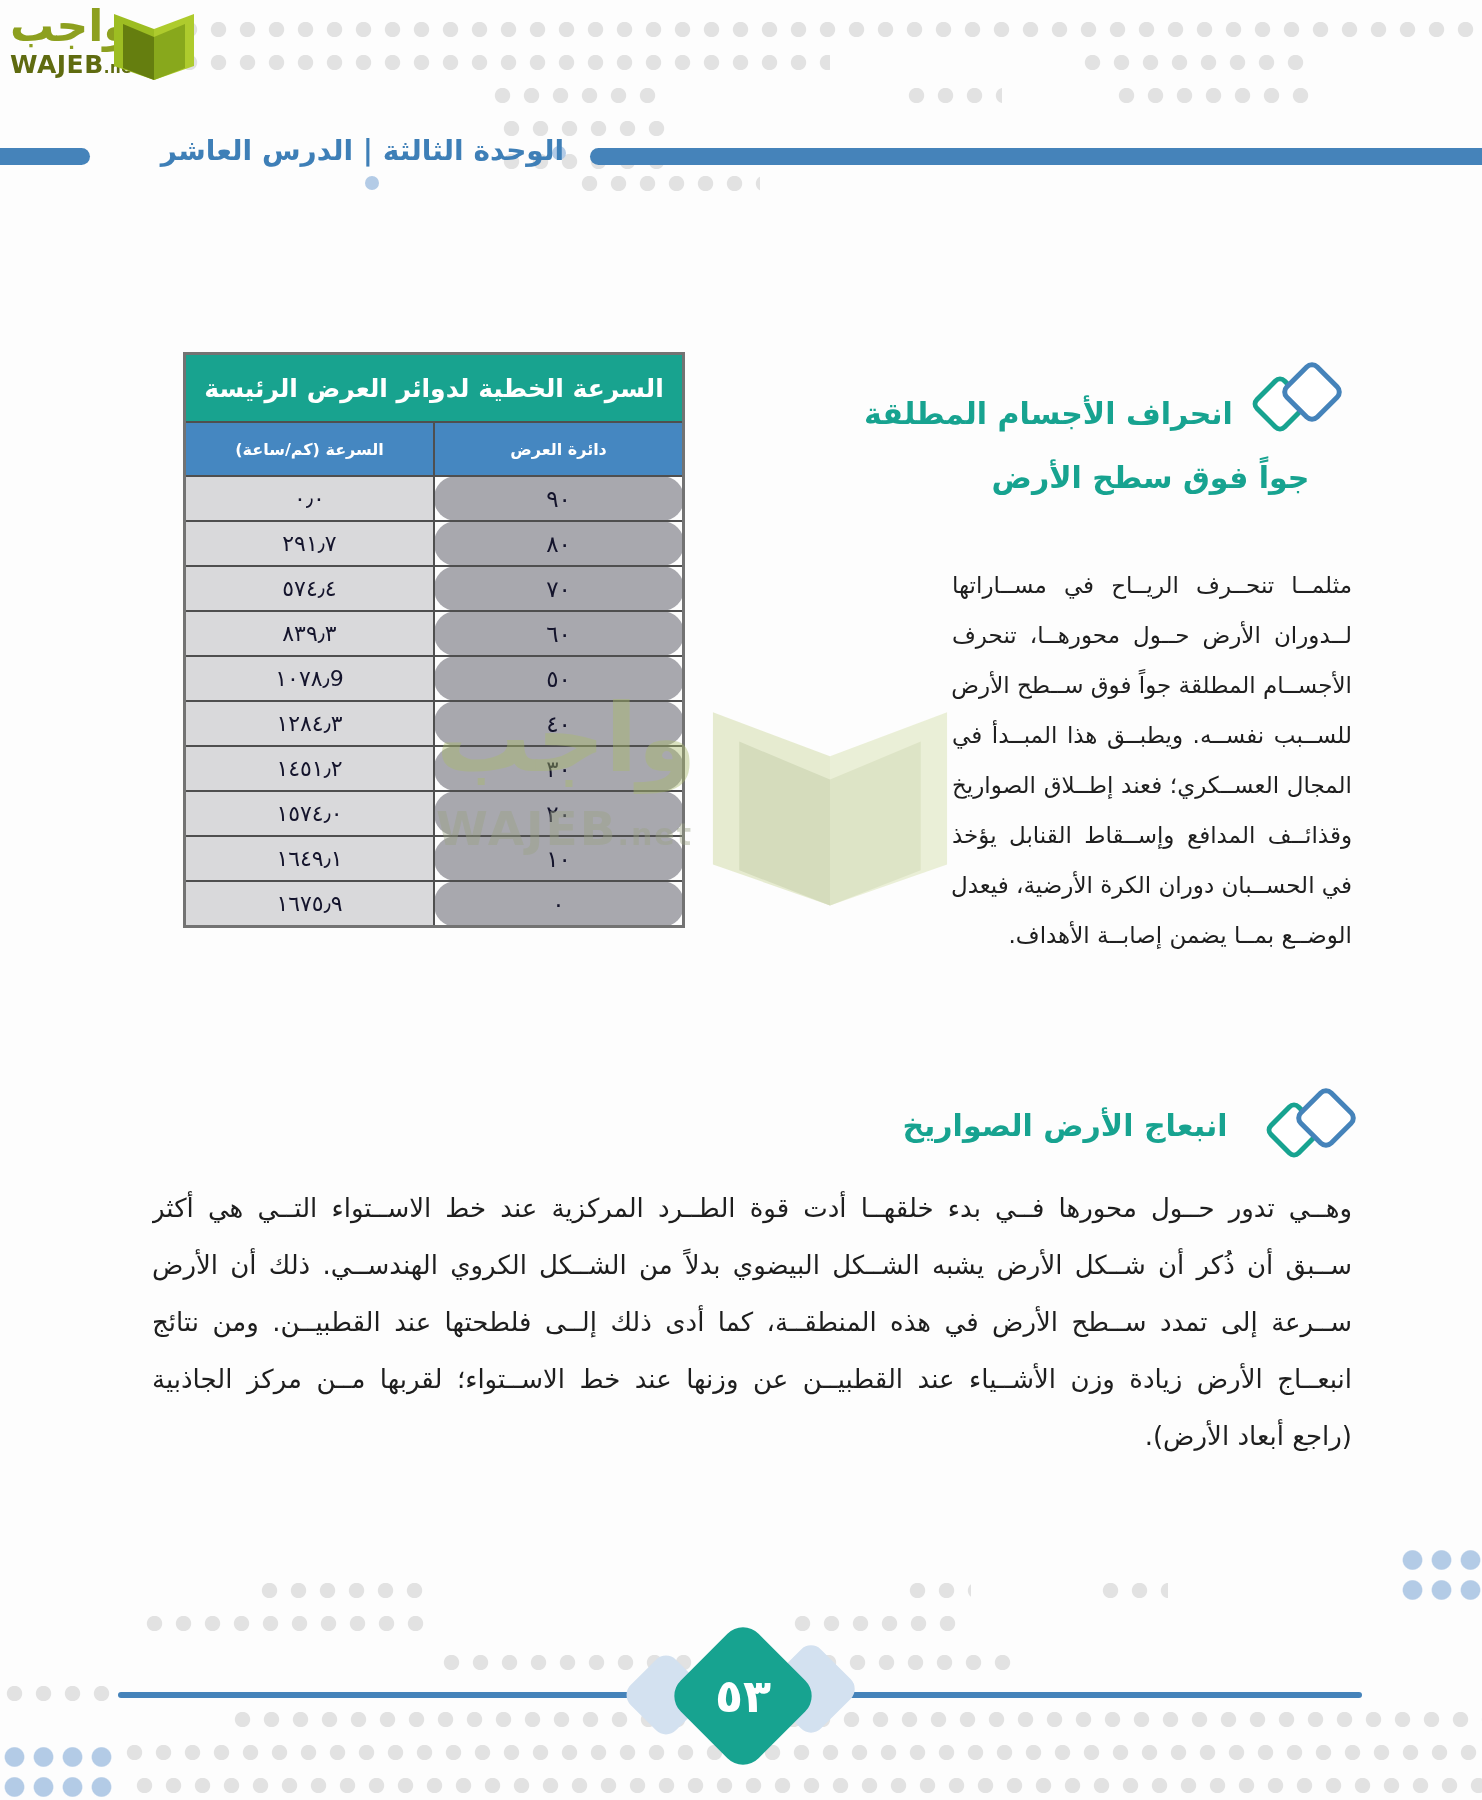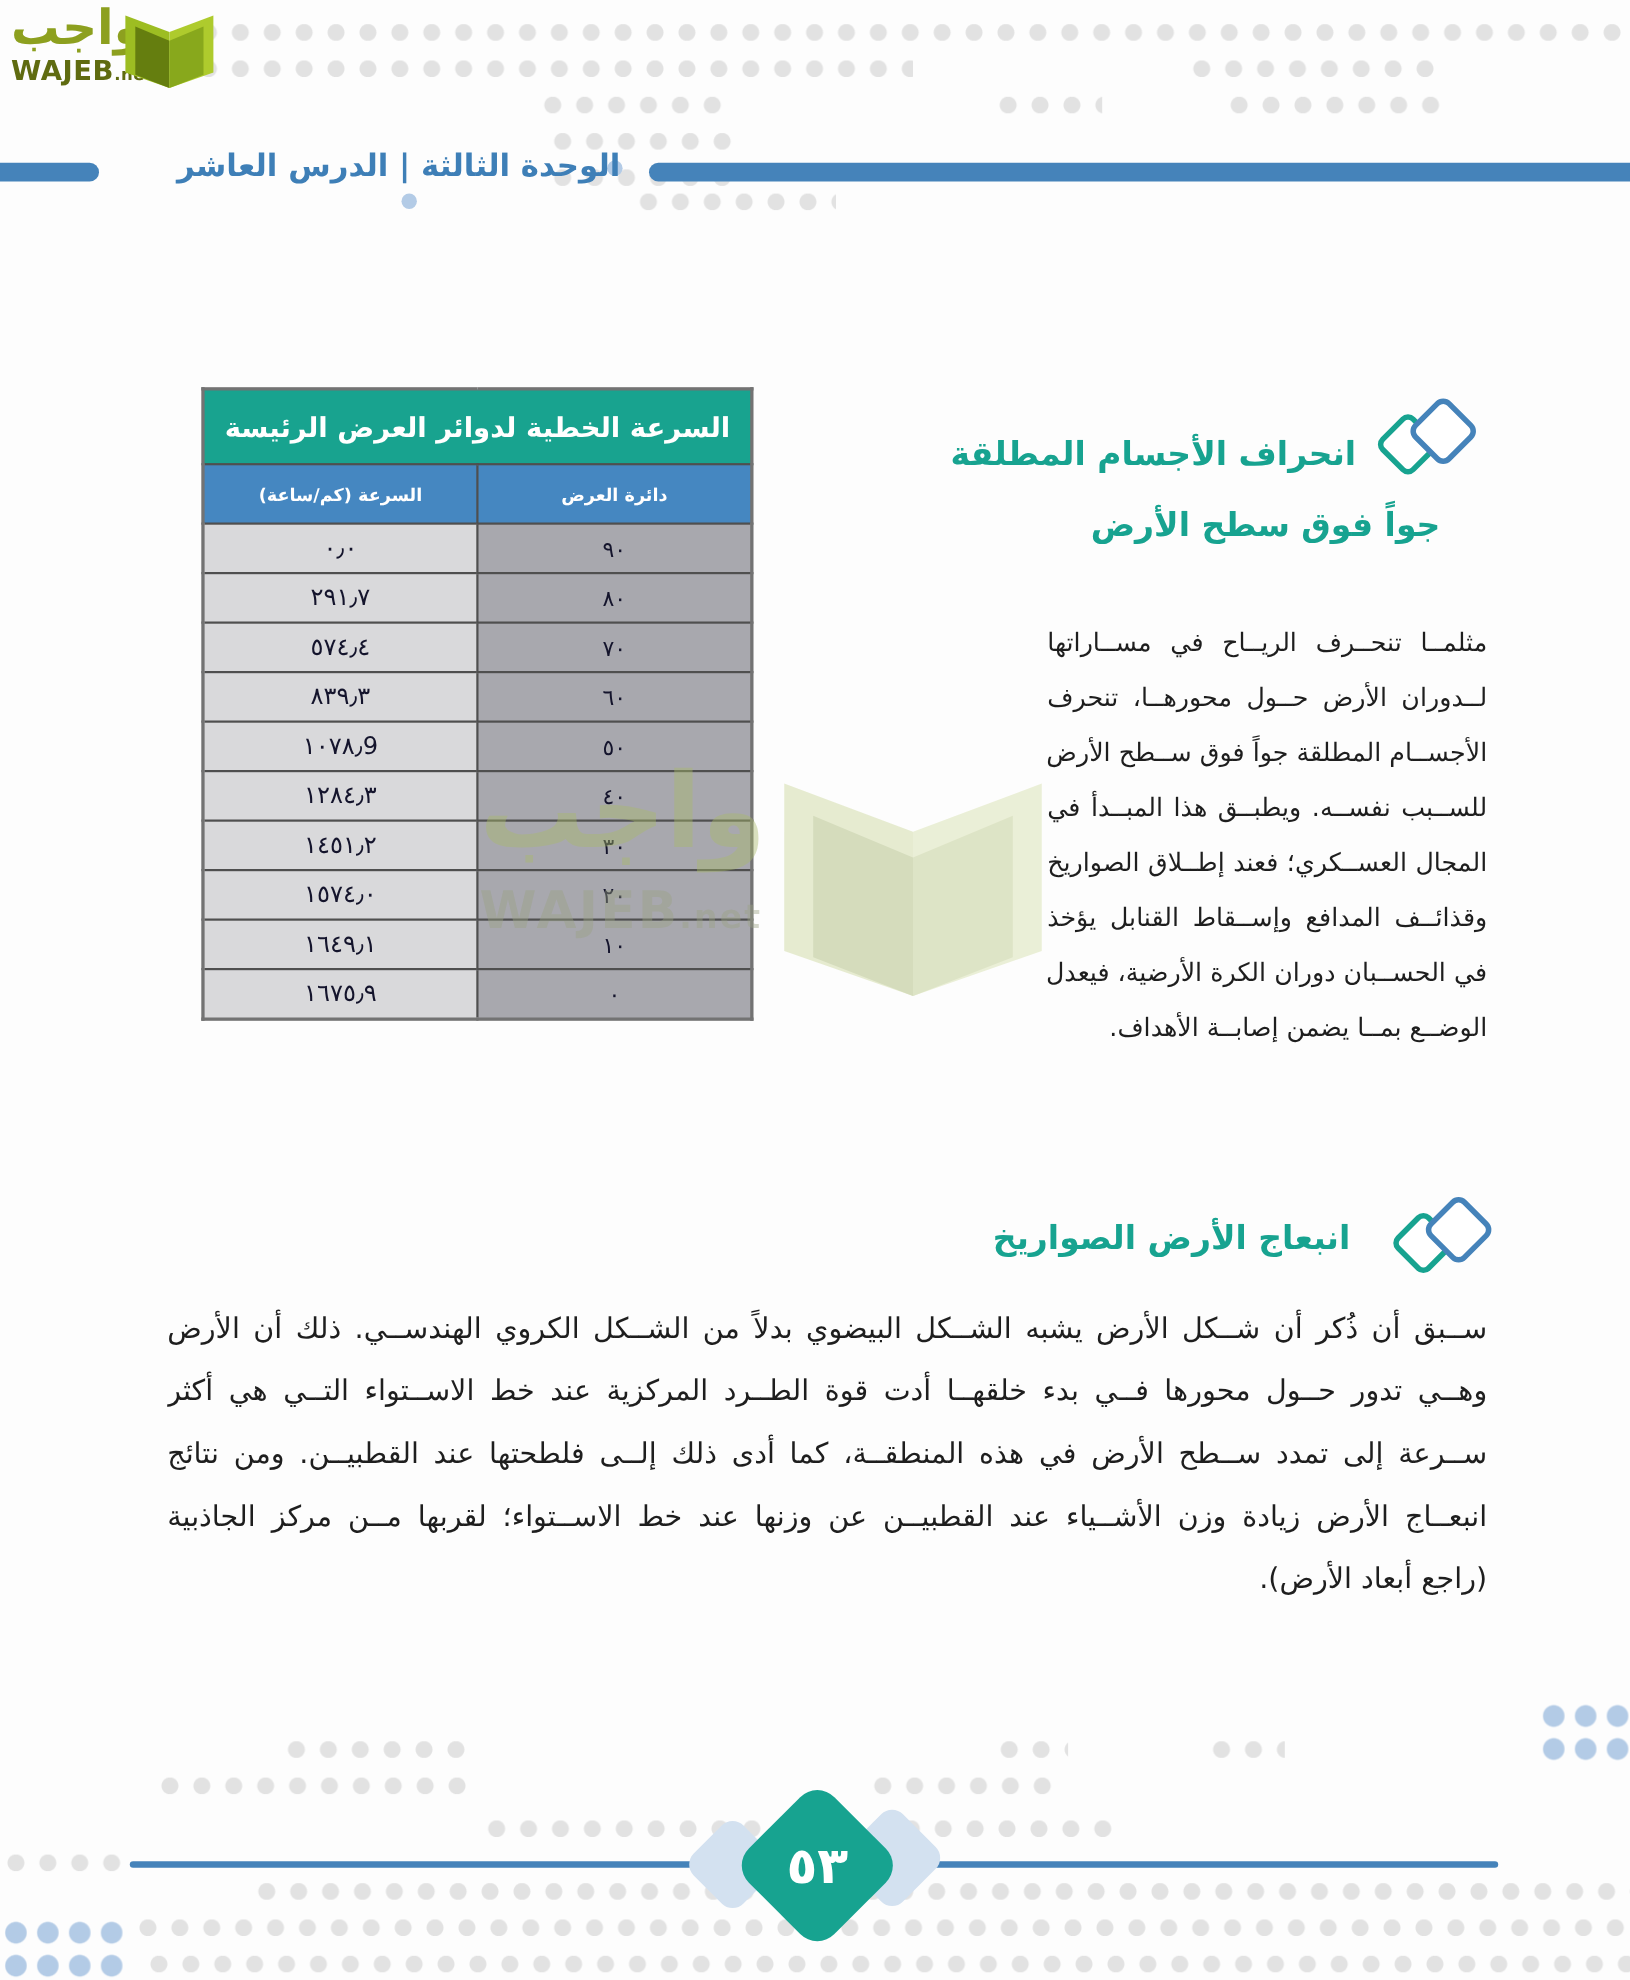--- a/index.html
+++ b/index.html
@@ -41,21 +41,21 @@
   .bar-right{left:590px;top:148px;width:892px;border-radius:9px 0 0 9px;}
   .header-title{position:absolute;left:224px;top:130px;width:340px;height:42px;line-height:42px;
       text-align:center;font-size:28px;font-weight:bold;color:#3e7fb7;direction:rtl;white-space:nowrap;z-index:2;}
 
   
   table.speed{position:absolute;left:183px;top:352px;width:502px;border-collapse:collapse;
       table-layout:fixed;direction:rtl;z-index:2;border:3px solid #737373;}
   table.speed th,table.speed td{border:2px solid #4f4f4f;text-align:center;padding:0;}
   .t-title{background:var(--tableTealBg);color:#fff;font-size:25px;font-weight:bold;height:66px;}
   .t-col{background:var(--tableBlueBg);color:#fff;font-size:16px;font-weight:bold;height:52px;}
-  td.lat{background:var(--cellDark);font-size:20px;color:#14142c;height:43px;}
+  td.lat{background:var(--cellDark);font-size:23px;color:#14142c;height:43px;border-radius:22px;}
   td.spd{background:var(--cellLight);font-size:22px;color:#14142c;height:43px;}
 
   
   .watermark{position:absolute;left:428px;top:683px;width:560px;height:255px;opacity:.42;z-index:6;pointer-events:none;}
   .wm-ar{position:absolute;left:8px;top:8px;font-size:95px;font-weight:bold;color:#a9ba6a;direction:rtl;line-height:1;}
   .wm-en{position:absolute;left:8px;top:118px;font-size:47px;font-weight:bold;color:#9aa284;letter-spacing:2px;}
   .wm-en .wm-tld{font-size:30px;}
   .wm-book{position:absolute;left:252px;top:0px;}
 
   
@@ -209,22 +209,22 @@
     <div class="jl last">الوضــع بمــا يضمن إصابــة الأهداف.</div>
   </div>
 
   <div class="twin" style="left:1272px;top:1092px;">
     <span class="dmnd teal"></span>
     <span class="dmnd blue"></span>
   </div>
   <div class="h-teal" style="left:865px;top:1108px;width:400px;">انبعاج الأرض الصواريخ</div>
 
   <div class="para p2" style="left:152px;top:1180px;width:1200px;">
+    <div class="jl">وهــي تدور حــول محورها فــي بدء خلقهــا أدت قوة الطــرد المركزية عند خط الاســتواء التــي هي أكثر</div>
     <div class="jl">ســبق أن ذُكر أن شــكل الأرض يشبه الشــكل البيضوي بدلاً من الشــكل الكروي الهندســي. ذلك أن الأرض</div>
-    <div class="jl">وهــي تدور حــول محورها فــي بدء خلقهــا أدت قوة الطــرد المركزية عند خط الاســتواء التــي هي أكثر</div>
     <div class="jl">ســرعة إلى تمدد ســطح الأرض في هذه المنطقــة، كما أدى ذلك إلــى فلطحتها عند القطبيــن. ومن نتائج</div>
     <div class="jl">انبعــاج الأرض زيادة وزن الأشــياء عند القطبيــن عن وزنها عند خط الاســتواء؛ لقربها مــن مركز الجاذبية</div>
     <div class="jl last">(راجع أبعاد الأرض).</div>
   </div>
 
   <div class="f-line" style="left:118px;top:1692px;width:545px;"></div>
   <div class="f-line" style="left:820px;top:1692px;width:542px;"></div>
   <div class="ghost" style="left:634px;top:1663px;width:64px;height:64px;"></div>
   <div class="ghost" style="left:776px;top:1654px;width:70px;height:70px;"></div>
   <div class="page-diamond">

